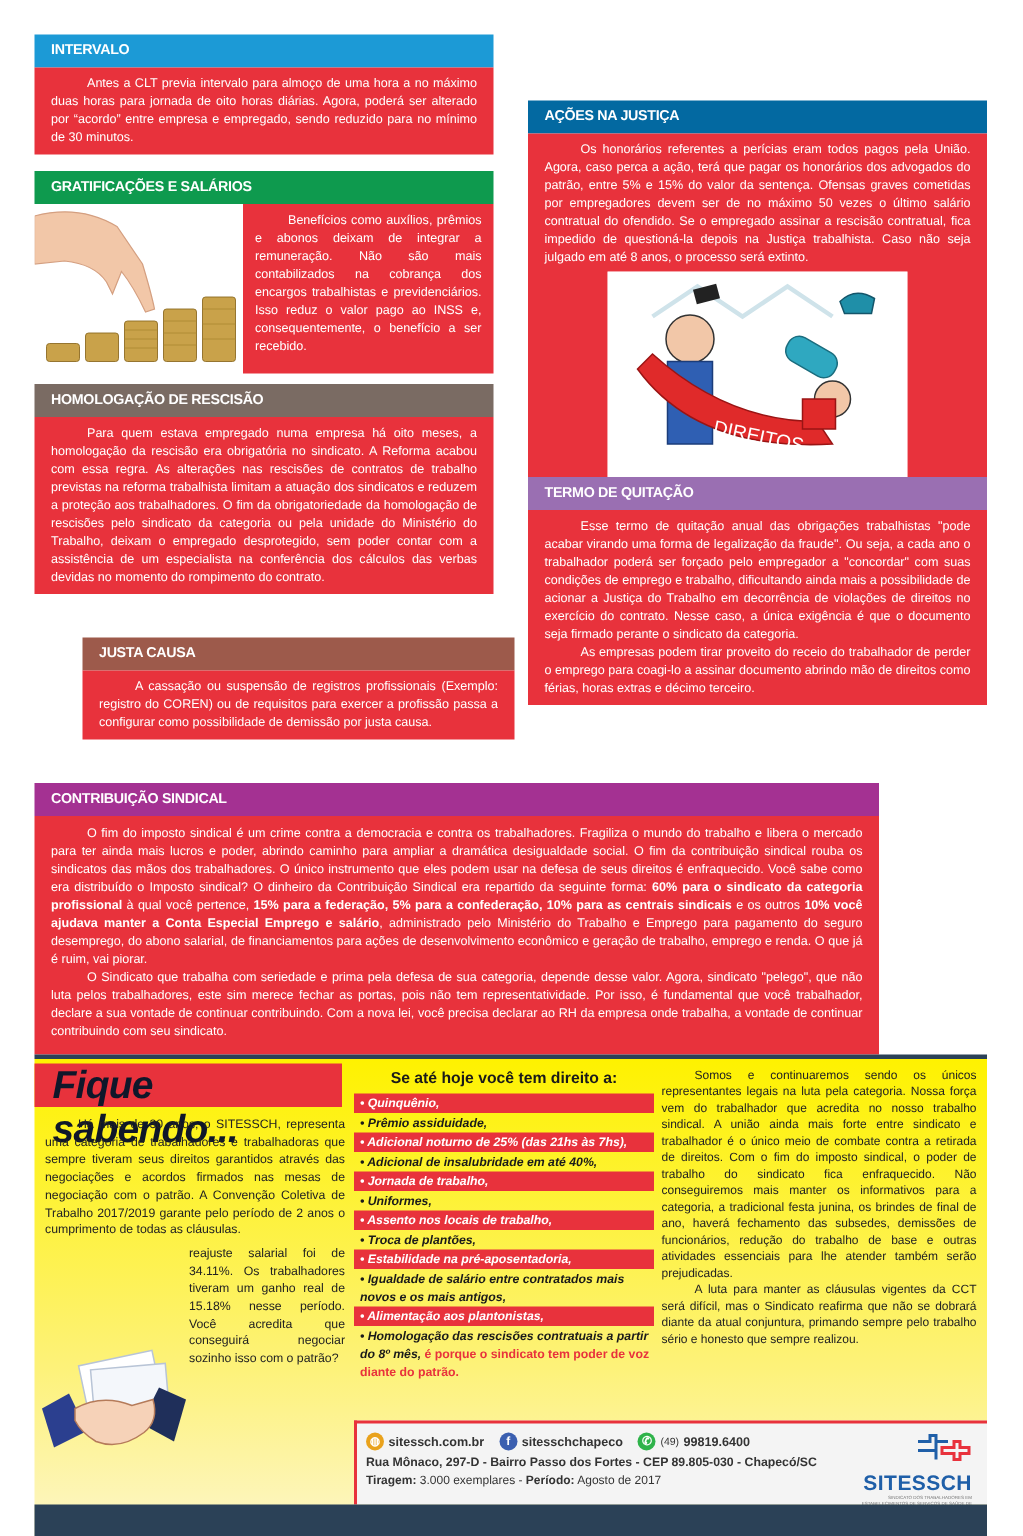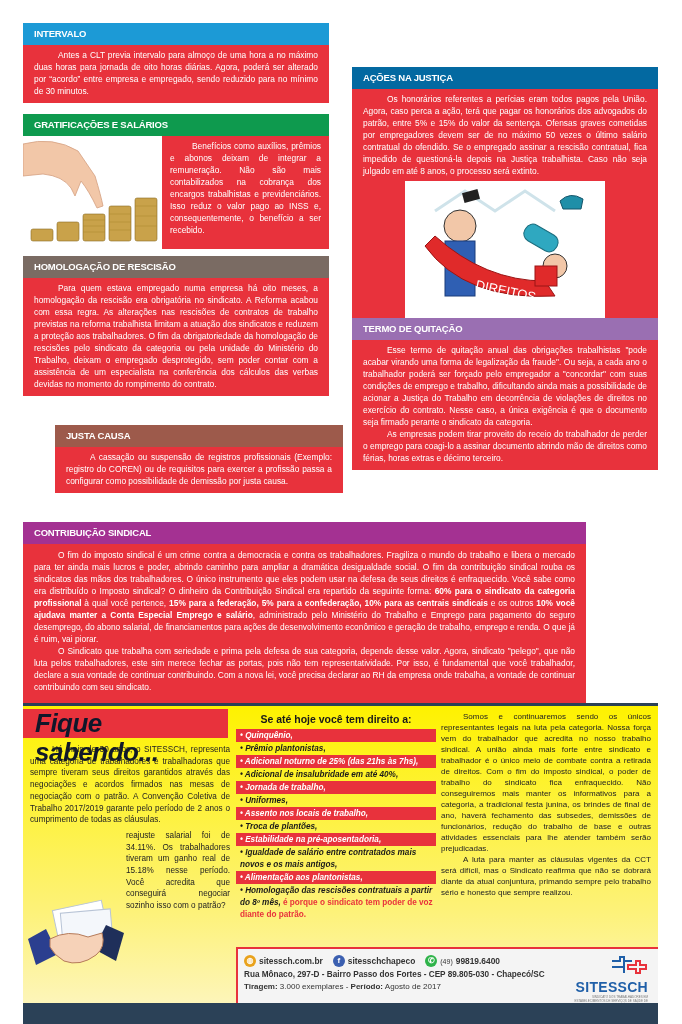--- a/index.html
+++ b/index.html
@@ -174,21 +174,21 @@
         <rect x="34" y="12" width="50" height="40" fill="#f4f7fb" stroke="#b8c4d6" transform="rotate(-5 59 32)"></rect>
         <path d="M0 40 L18 30 L30 55 L8 66 Z" fill="#2b3f8f"></path>
         <path d="M96 34 L78 26 L66 50 L88 62 Z" fill="#1f2f5a"></path>
         <path d="M22 40 Q40 30 60 38 L74 34 Q78 48 68 56 Q52 68 36 62 Q26 56 22 48 Z" fill="#f6d2b8" stroke="#b57b5a"></path>
       </svg>
     </div>
 
     <div id="rights">
       <div class="rh">Se até hoje você tem direito a:</div>
       <div class="item red">• Quinquênio,</div>
-      <div class="item">• Prêmio plantonistas,</div>
+      <div class="item">• Prêmio assiduidade,</div>
       <div class="item red">• Adicional noturno de 25% (das 21hs às 7hs),</div>
       <div class="item">• Adicional de insalubridade em até 40%,</div>
       <div class="item red">• Jornada de trabalho,</div>
       <div class="item">• Uniformes,</div>
       <div class="item red">• Assento nos locais de trabalho,</div>
       <div class="item">• Troca de plantões,</div>
       <div class="item red">• Estabilidade na pré-aposentadoria,</div>
       <div class="item">• Igualdade de salário entre contratados mais novos e os mais antigos,</div>
       <div class="item red">• Alimentação aos plantonistas,</div>
       <div class="item"><span>• Homologação das rescisões contratuais a partir do 8º mês,</span><span class="accent"> é porque o sindicato tem poder de voz diante do patrão.</span></div>

